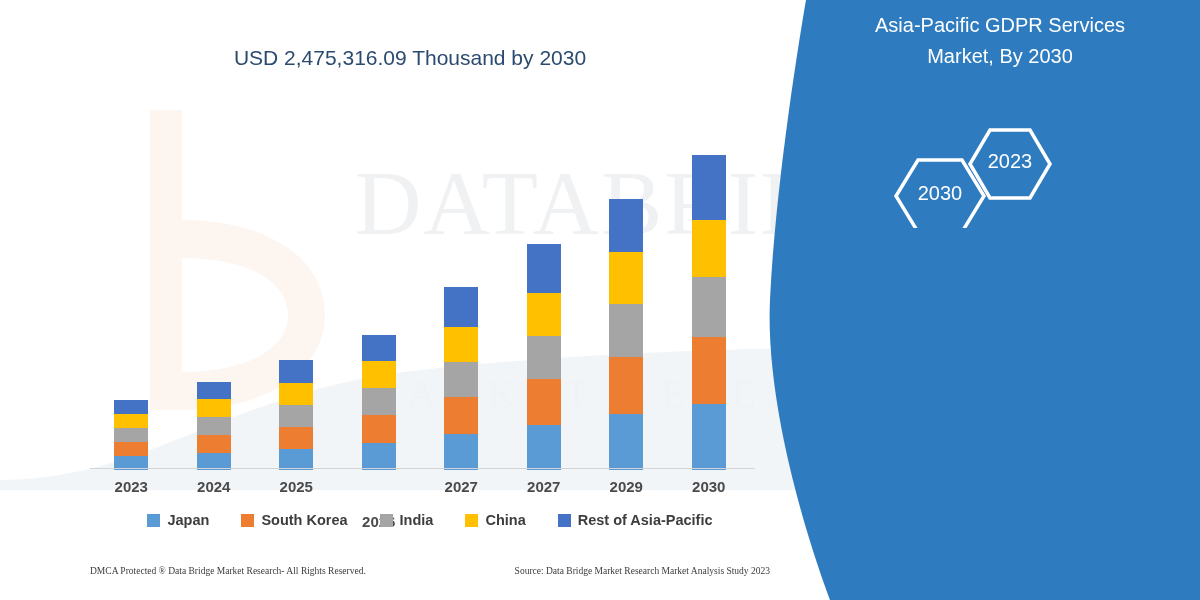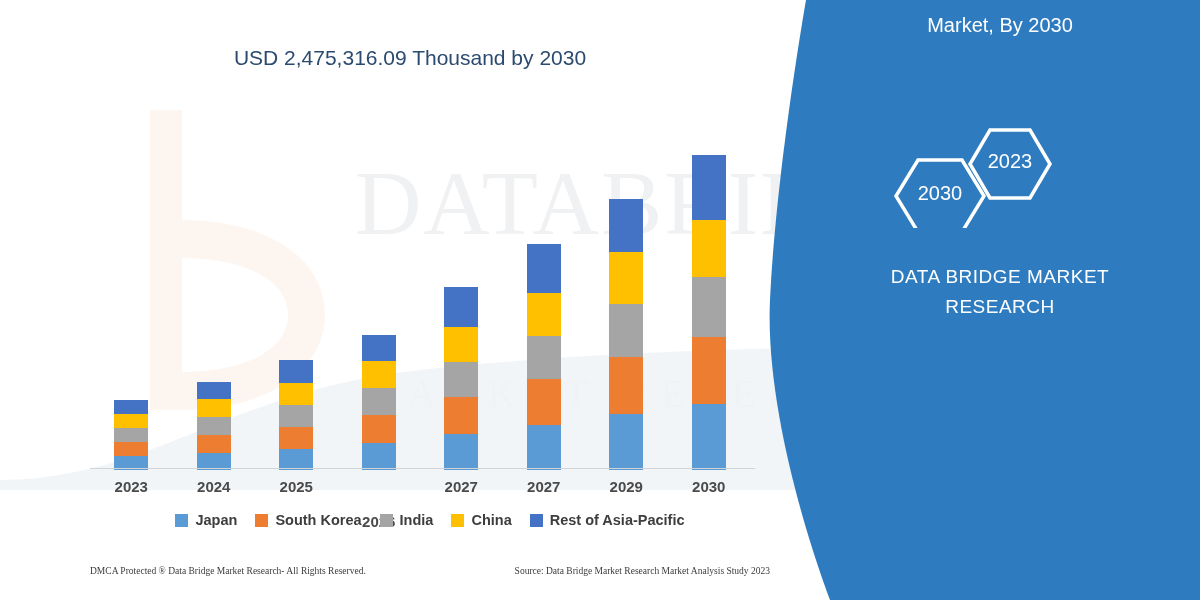--- a/index.html
+++ b/index.html
@@ -56,21 +56,21 @@
   .xlabels{
     position:absolute;left:90px;top:478px;width:660px;height:24px;
   }
   .xlab{
     position:absolute;top:0;width:80px;text-align:center;
     font-size:15px;font-weight:bold;color:#4a4a4a;
   }
 
   .legend{
     position:absolute;left:90px;top:512px;width:680px;
-    display:flex;align-items:center;justify-content:center;gap:18px;
+    display:flex;align-items:center;justify-content:center;gap:32px;
   }
   .legend-item{display:flex;align-items:center;gap:7px;}
   .legend-swatch{width:13px;height:13px;display:inline-block;}
   .legend-label{font-size:14.5px;font-weight:bold;color:#3d3d3d;white-space:nowrap;}
 
   .footer{
     position:absolute;left:90px;top:566px;width:680px;
     display:flex;justify-content:space-between;align-items:center;
     font-family:Liberation Serif, serif;
     font-size:9.5px;color:#3b3b3b;
@@ -226,31 +226,28 @@
     <div>Source: Data Bridge Market Research  Market Analysis Study 2023</div>
   </div>
 
   <svg class="panel" viewBox="0 0 440 600" preserveAspectRatio="none">
     <path id="panelPath" d="M46,0 L440,0 L440,600 L70,600 C70,600 4,430 10,300 C16,170 46,0 46,0 Z" fill="#2E7CBF"></path>
   </svg>
 
   <div class="panel-content">
 
     <div class="panel-title">
+      <span>Asia-Pacific GDPR Services</span>
       <span>Market, By 2030</span>
     </div>
 
     <div class="hexes">
       <svg width="280" height="110" viewBox="0 0 280 110">
         <polygon points="120,12 160,12 180,46 160,80 120,80 100,46" fill="none" stroke="#ffffff" stroke-width="3.5"></polygon>
         <polygon points="48,42 92,42 114,78 92,114 48,114 26,78" fill="none" stroke="#ffffff" stroke-width="3.5"></polygon>
       </svg>
       <div class="hex-label" style="left:95px;top:32px;">2023</div>
       <div class="hex-label" style="left:25px;top:64px;">2030</div>
     </div>
 
-    <div class="brand">
-      <span>DATA BRIDGE MARKET</span>
-      <span>RESEARCH</span>
-    </div>
   </div>
 
 </div>
 
 </body></html>

